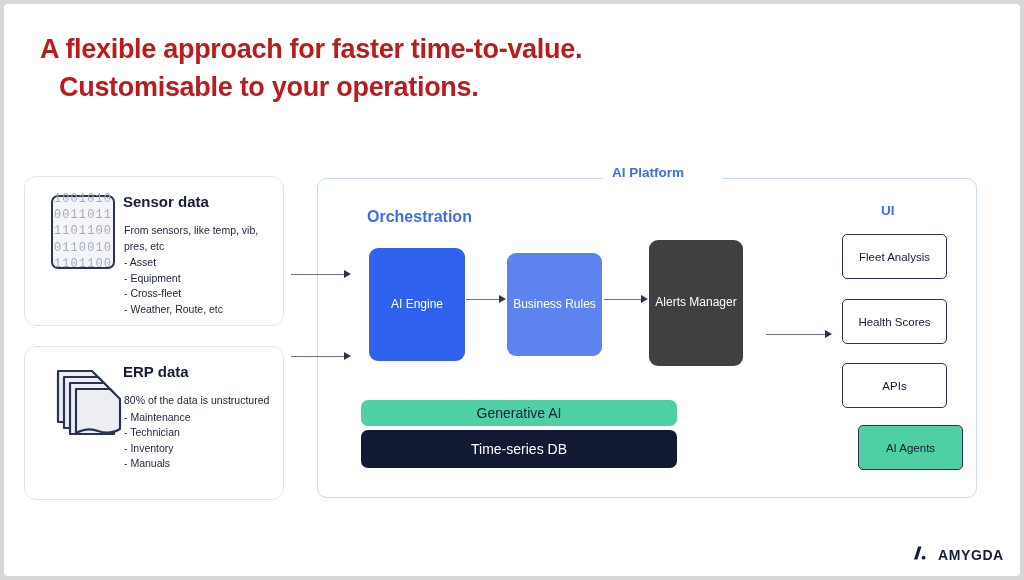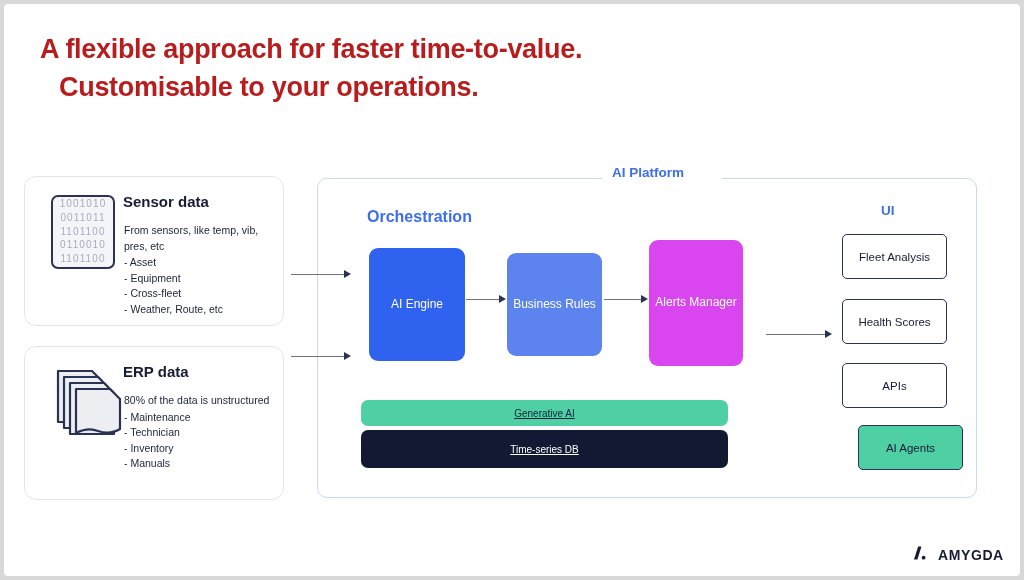--- a/index.html
+++ b/index.html
@@ -53,22 +53,22 @@
     width:64px;height:74px;
     background:#f3f5f8;
     border:2.5px solid #2b3355;
     border-radius:7px;
     box-sizing:border-box;
     display:flex;flex-direction:column;
     align-items:center;justify-content:center;
     gap:1px;
   }
   .bin-row{
-    font-family:Liberation Sans, sans-serif;
-    font-size:10px;color:#a7adbb;letter-spacing:1.1px;
+    font-family:Liberation Mono, monospace;
+    font-size:12px;color:#a7adbb;letter-spacing:1.1px;
     line-height:1.28;
   }
 
   
   .docs-icon{position:absolute;left:28px;top:18px;width:72px;height:76px;}
   .docs-icon svg{display:block;}
 
   
   #platform-panel{
     position:absolute;left:313px;top:174px;
@@ -96,29 +96,28 @@
   .proc-box{
     position:absolute;
     border-radius:9px;
     color:#ffffff;
     display:flex;align-items:center;justify-content:center;
     text-align:center;
     font-size:12px;line-height:1.33;
   }
   #box-ai-engine{left:365px;top:244px;width:96px;height:113px;background:#2f62ef;}
   #box-business-rules{left:503px;top:249px;width:95px;height:103px;background:#5c83ee;}
-  #box-alerts-manager{left:645px;top:236px;width:94px;height:126px;background:#d946ef;}
+  #box-alerts-manager{left:645px;top:236px;width:94px;height:126px;background:#404040;}
 
   
   .stack-bar{
-    position:absolute;left:357px;width:367px;
+    position:absolute;left:357px;width:316px;
     border-radius:7px;
     display:flex;align-items:center;justify-content:center;
-    font-size:10px;
-    text-decoration:underline;
+    font-size:14px;
   }
   #bar-genai{top:396px;height:26px;background:#4ecfa4;color:#13233a;}
   #bar-tsdb{top:426px;height:38px;background:#121a33;color:#ffffff;}
 
   
   #ui-title{
     position:absolute;left:877px;top:199px;
     color:#3d6ef0;font-size:13.5px;font-weight:bold;
   }
   .ui-box{

